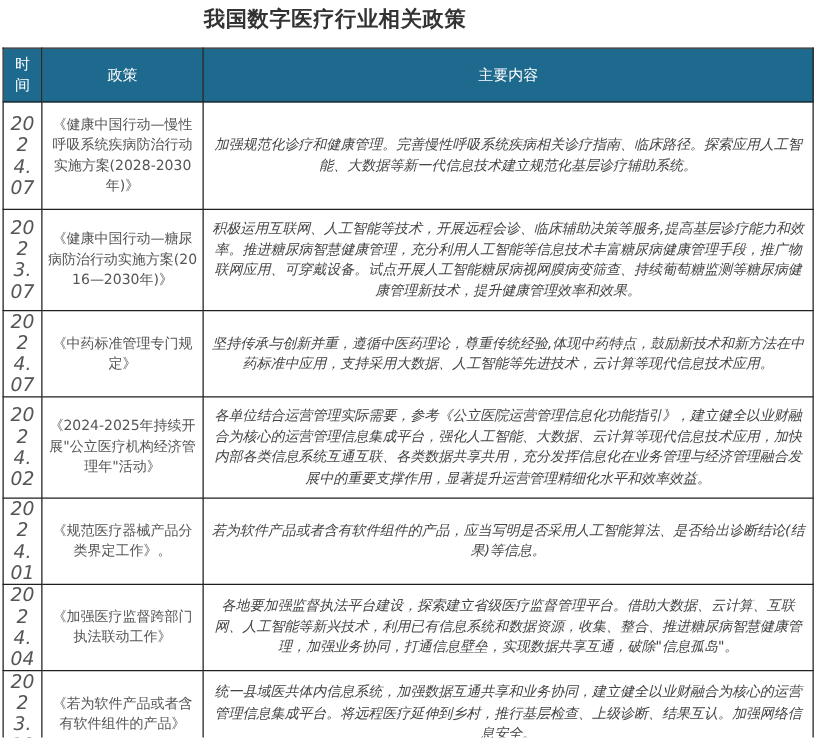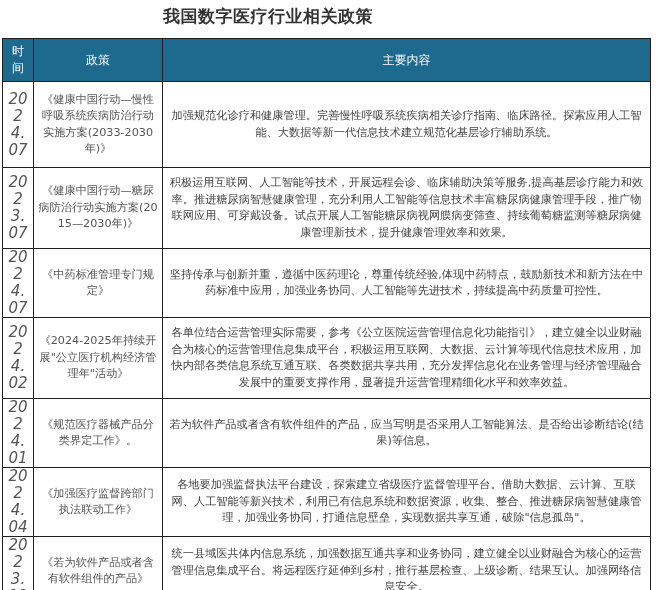--- a/index.html
+++ b/index.html
@@ -63,20 +63,21 @@
       line-height: 17px;
       font-style: italic;
     }
     td.cell-policy {
       color: #555555;
       padding: 0 5px;
     }
     td.cell-content {
       color: #444444;
       padding: 0 8px;
+      font-style: italic;
     }
     .time-line { display: block; }
   </style>
 </head>
 <body>
 
 <div class="page-title">我国数字医疗行业相关政策</div>
 
 <table class="policy-table">
   <colgroup>
@@ -91,49 +92,49 @@
       <th>主要内容</th>
     </tr>
   </thead>
   <tbody>
     <tr style="height:86px">
       <td class="cell-time">
         <span class="time-line">20</span>
         <span class="time-line">24.</span>
         <span class="time-line">07</span>
       </td>
-      <td class="cell-policy">《健康中国行动—慢性呼吸系统疾病防治行动实施方案(2033-2030年)》</td>
+      <td class="cell-policy">《健康中国行动—慢性呼吸系统疾病防治行动实施方案(2028-2030年)》</td>
       <td class="cell-content">加强规范化诊疗和健康管理。完善慢性呼吸系统疾病相关诊疗指南、临床路径。探索应用人工智能、大数据等新一代信息技术建立规范化基层诊疗辅助系统。</td>
     </tr>
     <tr style="height:81px">
       <td class="cell-time">
         <span class="time-line">20</span>
         <span class="time-line">23.</span>
         <span class="time-line">07</span>
       </td>
-      <td class="cell-policy">《健康中国行动—糖尿病防治行动实施方案(2015—2030年)》</td>
+      <td class="cell-policy">《健康中国行动—糖尿病防治行动实施方案(2016—2030年)》</td>
       <td class="cell-content">积极运用互联网、人工智能等技术，开展远程会诊、临床辅助决策等服务,提高基层诊疗能力和效率。推进糖尿病智慧健康管理，充分利用人工智能等信息技术丰富糖尿病健康管理手段，推广物联网应用、可穿戴设备。试点开展人工智能糖尿病视网膜病变筛查、持续葡萄糖监测等糖尿病健康管理新技术，提升健康管理效率和效果。</td>
     </tr>
     <tr style="height:65px">
       <td class="cell-time">
         <span class="time-line">20</span>
         <span class="time-line">24.</span>
         <span class="time-line">07</span>
       </td>
       <td class="cell-policy">《中药标准管理专门规定》</td>
-      <td class="cell-content">坚持传承与创新并重，遵循中医药理论，尊重传统经验,体现中药特点，鼓励新技术和新方法在中药标准中应用，加强业务协同、人工智能等先进技术，持续提高中药质量可控性。</td>
+      <td class="cell-content">坚持传承与创新并重，遵循中医药理论，尊重传统经验,体现中药特点，鼓励新技术和新方法在中药标准中应用，支持采用大数据、人工智能等先进技术，云计算等现代信息技术应用。</td>
     </tr>
     <tr style="height:81px">
       <td class="cell-time">
         <span class="time-line">20</span>
         <span class="time-line">24.</span>
         <span class="time-line">02</span>
       </td>
       <td class="cell-policy">《2024-2025年持续开展"公立医疗机构经济管理年"活动》</td>
-      <td class="cell-content">各单位结合运营管理实际需要，参考《公立医院运营管理信息化功能指引》，建立健全以业财融合为核心的运营管理信息集成平台，积极运用互联网、大数据、云计算等现代信息技术应用，加快内部各类信息系统互通互联、各类数据共享共用，充分发挥信息化在业务管理与经济管理融合发展中的重要支撑作用，显著提升运营管理精细化水平和效率效益。</td>
+      <td class="cell-content">各单位结合运营管理实际需要，参考《公立医院运营管理信息化功能指引》，建立健全以业财融合为核心的运营管理信息集成平台，强化人工智能、大数据、云计算等现代信息技术应用，加快内部各类信息系统互通互联、各类数据共享共用，充分发挥信息化在业务管理与经济管理融合发展中的重要支撑作用，显著提升运营管理精细化水平和效率效益。</td>
     </tr>
     <tr style="height:63px">
       <td class="cell-time">
         <span class="time-line">20</span>
         <span class="time-line">24.</span>
         <span class="time-line">01</span>
       </td>
       <td class="cell-policy">《规范医疗器械产品分类界定工作》。</td>
       <td class="cell-content">若为软件产品或者含有软件组件的产品，应当写明是否采用人工智能算法、是否给出诊断结论(结果)等信息。</td>
     </tr>

